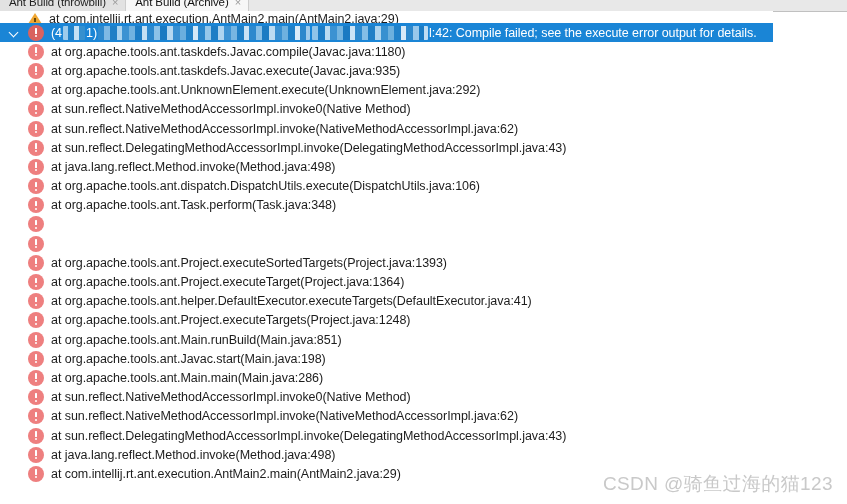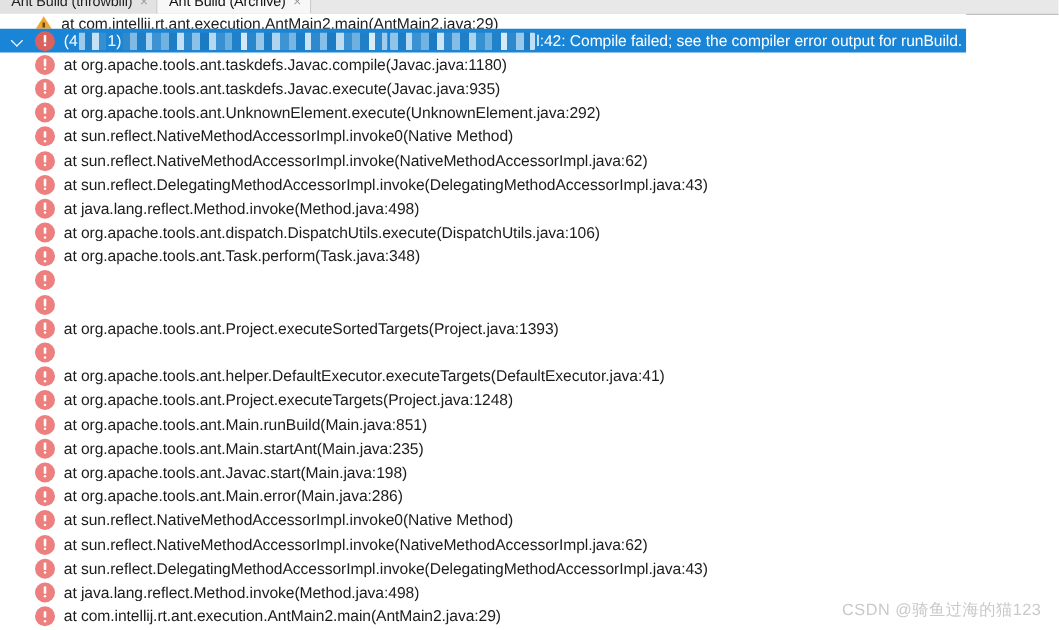--- a/index.html
+++ b/index.html
@@ -226,21 +226,21 @@
   .sel-pre, .sel-post {
     color: #ffffff;
   }
 
   
   .watermark {
     position: absolute;
     right: 14px;
     bottom: 7px;
     color: #c9c9c9;
-    font-size: 13px;
+    font-size: 19px;
     letter-spacing: 0.4px;
     user-select: none;
     pointer-events: none;
     white-space: nowrap;
   }
 </style>
 </head>
 <body>
 
 <div id="app">
@@ -267,21 +267,21 @@
     <div class="row selected">
       <span class="gutter">
         <span class="twisty"></span>
       </span>
       <span class="icn error-icon"></span>
       <span class="sel-pre">(4</span>
       <span class="redact3"></span>
       <span class="sel-pre">1)</span>
       <span class="redact"></span>
       <span class="redact2"></span>
-      <span class="sel-post">l:42: Compile failed; see the compiler error output for runBuild.</span>
+      <span class="sel-post">l:42: Compile failed; see the execute error output for details.</span>
     </div>
 
     <div class="row">
       <span class="gutter"></span>
       <span class="icn error-icon"></span>
       <span class="rowtext">at org.apache.tools.ant.taskdefs.Javac.compile(Javac.java:1180)</span>
     </div>
     <div class="row">
       <span class="gutter"></span>
       <span class="icn error-icon"></span>
@@ -331,50 +331,46 @@
       <span class="icn error-icon"></span>
     </div>
     <div class="row">
       <span class="gutter"></span>
       <span class="icn error-icon"></span>
       <span class="rowtext">at org.apache.tools.ant.Project.executeSortedTargets(Project.java:1393)</span>
     </div>
     <div class="row">
       <span class="gutter"></span>
       <span class="icn error-icon"></span>
+      <span class="rowtext">at org.apache.tools.ant.Project.executeTarget(Project.java:1364)</span>
     </div>
     <div class="row">
       <span class="gutter"></span>
       <span class="icn error-icon"></span>
       <span class="rowtext">at org.apache.tools.ant.helper.DefaultExecutor.executeTargets(DefaultExecutor.java:41)</span>
     </div>
     <div class="row">
       <span class="gutter"></span>
       <span class="icn error-icon"></span>
       <span class="rowtext">at org.apache.tools.ant.Project.executeTargets(Project.java:1248)</span>
     </div>
     <div class="row">
       <span class="gutter"></span>
       <span class="icn error-icon"></span>
       <span class="rowtext">at org.apache.tools.ant.Main.runBuild(Main.java:851)</span>
     </div>
     <div class="row">
       <span class="gutter"></span>
       <span class="icn error-icon"></span>
-      <span class="rowtext">at org.apache.tools.ant.Main.startAnt(Main.java:235)</span>
-    </div>
-    <div class="row">
-      <span class="gutter"></span>
-      <span class="icn error-icon"></span>
       <span class="rowtext">at org.apache.tools.ant.Javac.start(Main.java:198)</span>
     </div>
     <div class="row">
       <span class="gutter"></span>
       <span class="icn error-icon"></span>
-      <span class="rowtext">at org.apache.tools.ant.Main.error(Main.java:286)</span>
+      <span class="rowtext">at org.apache.tools.ant.Main.main(Main.java:286)</span>
     </div>
     <div class="row">
       <span class="gutter"></span>
       <span class="icn error-icon"></span>
       <span class="rowtext">at sun.reflect.NativeMethodAccessorImpl.invoke0(Native Method)</span>
     </div>
     <div class="row">
       <span class="gutter"></span>
       <span class="icn error-icon"></span>
       <span class="rowtext">at sun.reflect.NativeMethodAccessorImpl.invoke(NativeMethodAccessorImpl.java:62)</span>

